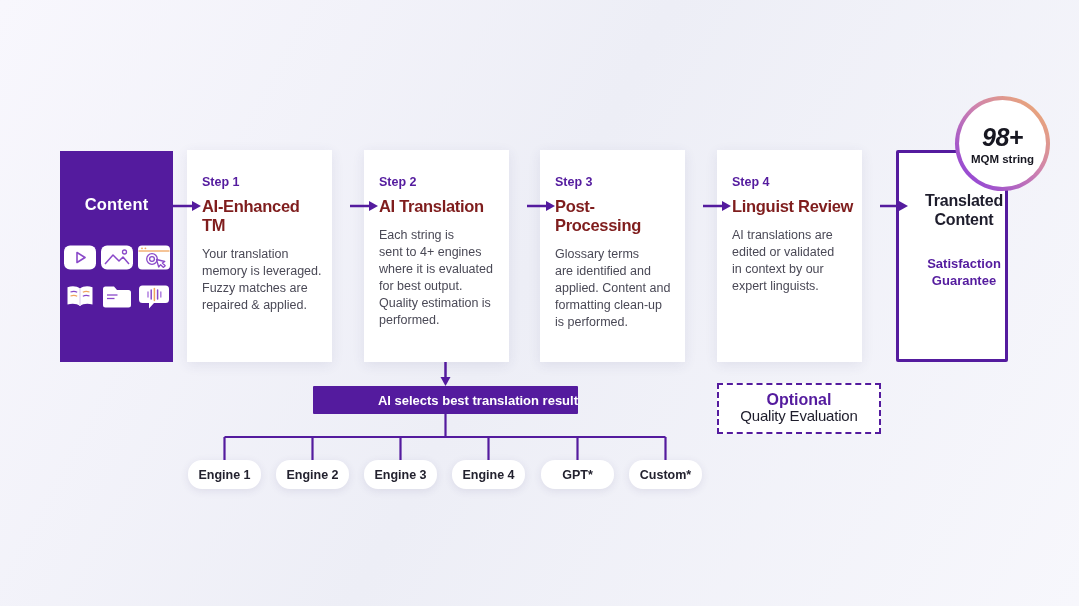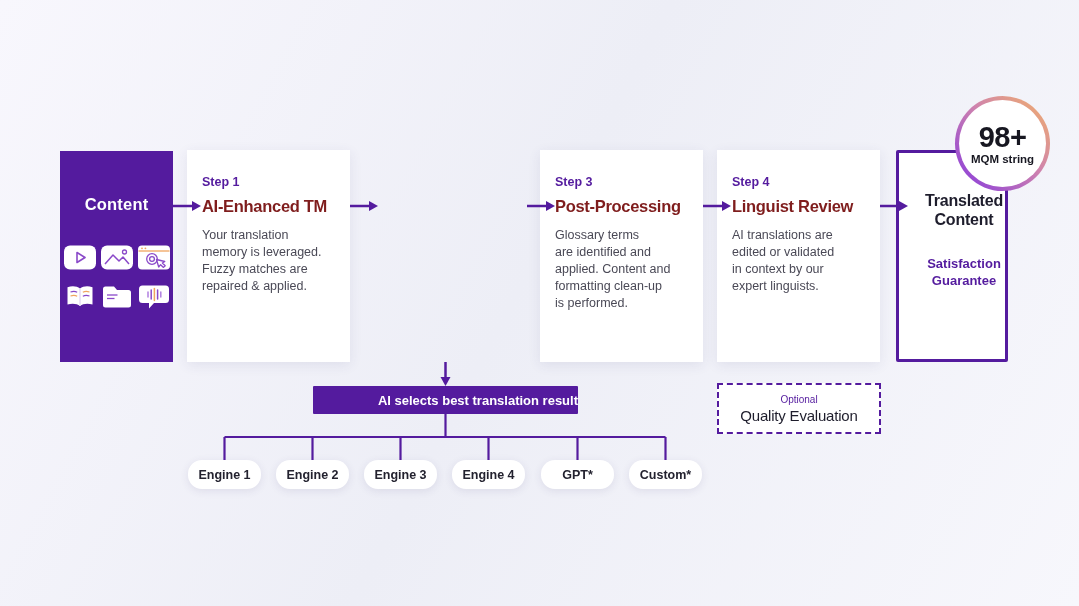--- a/index.html
+++ b/index.html
@@ -19,21 +19,21 @@
   .content-title{
     margin-top:44px;color:#ffffff;font-weight:700;font-size:16.5px;letter-spacing:.2px;
   }
   .icon-grid{
     margin-top:30px;display:grid;grid-template-columns:repeat(3,34px);
     grid-auto-rows:27px;column-gap:3px;row-gap:12px;
   }
   .icon-cell{width:34px;height:27px;display:flex;align-items:center;justify-content:center;}
   
   .card{
-    position:absolute;top:150px;width:163px;height:212px;background:#ffffff;
+    position:absolute;top:150px;width:145px;height:212px;background:#ffffff;
     box-shadow:0 3px 12px rgba(60,50,110,.09);border-radius:0;
     padding:25px 6px 0 15px;box-sizing:border-box;
   }
   .card.s1{left:187px}.card.s2{left:364px}.card.s3{left:540px}.card.s4{left:717px}
   .step-label{color:#541b9e;font-weight:700;font-size:12.5px;margin-bottom:8px;}
   .step-title{color:#7f1d1d;font-weight:700;font-size:16.5px;letter-spacing:-.3px;margin-bottom:11px;}
   .step-desc{color:#4a4956;font-size:12.5px;line-height:17px;white-space:pre-line;}
   
   .out-box{
     position:absolute;left:896px;top:150px;width:112px;height:212px;box-sizing:border-box;
@@ -45,21 +45,21 @@
   
   .badge{
     position:absolute;left:955px;top:96px;width:95px;height:95px;border-radius:50%;
     background:linear-gradient(225deg,#f3b266 0%,#cf83ae 45%,#8436df 100%);
     padding:4px;box-sizing:border-box;z-index:5;
   }
   .badge-inner{
     width:100%;height:100%;border-radius:50%;background:#ffffff;
     display:flex;flex-direction:column;align-items:center;justify-content:center;
   }
-  .badge-value{color:#171721;font-weight:700;font-size:29px;line-height:29px;letter-spacing:-.5px;}
+  .badge-value{color:#171721;font-weight:700;font-size:25px;line-height:29px;letter-spacing:-.5px;font-style:italic;}
   .badge-label{color:#171721;font-weight:700;font-size:11.5px;margin-top:1px;}
   
   .selector-bar{
     position:absolute;left:313px;top:386px;width:265px;height:28px;background:#541b9e;
     display:flex;align-items:center;justify-content:flex-end;border-radius:1px;
   }
   .selector-bar span{color:#ffffff;font-weight:700;font-size:13px;}
   
   .engine{
     position:absolute;top:460px;width:73px;height:29px;background:#ffffff;border-radius:14px;
@@ -67,21 +67,21 @@
     display:flex;align-items:center;justify-content:center;
     color:#23222f;font-weight:700;font-size:12.5px;
   }
   .e1{left:188px}.e2{left:276px}.e3{left:364px}.e4{left:452px}.e5{left:541px}.e6{left:629px}
   
   .optional-box{
     position:absolute;left:717px;top:383px;width:164px;height:51px;box-sizing:border-box;
     background:#ffffff;border:2px dashed #541b9e;
     display:flex;flex-direction:column;align-items:center;justify-content:center;
   }
-  .optional-label{color:#541b9e;font-weight:400;font-size:10px;line-height:14px;}
+  .optional-label{color:#541b9e;font-weight:700;font-size:16px;line-height:14px;}
   .optional-title{color:#1e1d2c;font-weight:400;font-size:15px;line-height:18px;letter-spacing:-.2px;}
   
   .overlay{position:absolute;inset:0;z-index:4;pointer-events:none;}
 </style>
 </head>
 <body>
 
 <div class="stage">
 
   <div class="content-box">
@@ -141,20 +141,30 @@
     </div>
   </div>
 
   <div class="card s1">
     <div class="step-label">Step 1</div>
     <div class="step-title">AI-Enhanced TM</div>
     <div class="step-desc">Your translation
 memory is leveraged.
 Fuzzy matches are
 repaired &amp; applied.</div>
+  </div>
+  <div class="card s2">
+    <div class="step-label">Step 2</div>
+    <div class="step-title">AI Translation</div>
+    <div class="step-desc">Each string is
+sent to 4+ engines
+where it is evaluated
+for best output.
+Quality estimation is
+performed.</div>
   </div>
   <div class="card s3">
     <div class="step-label">Step 3</div>
     <div class="step-title">Post-Processing</div>
     <div class="step-desc">Glossary terms
 are identified and
 applied. Content and
 formatting clean-up
 is performed.</div>
   </div>

